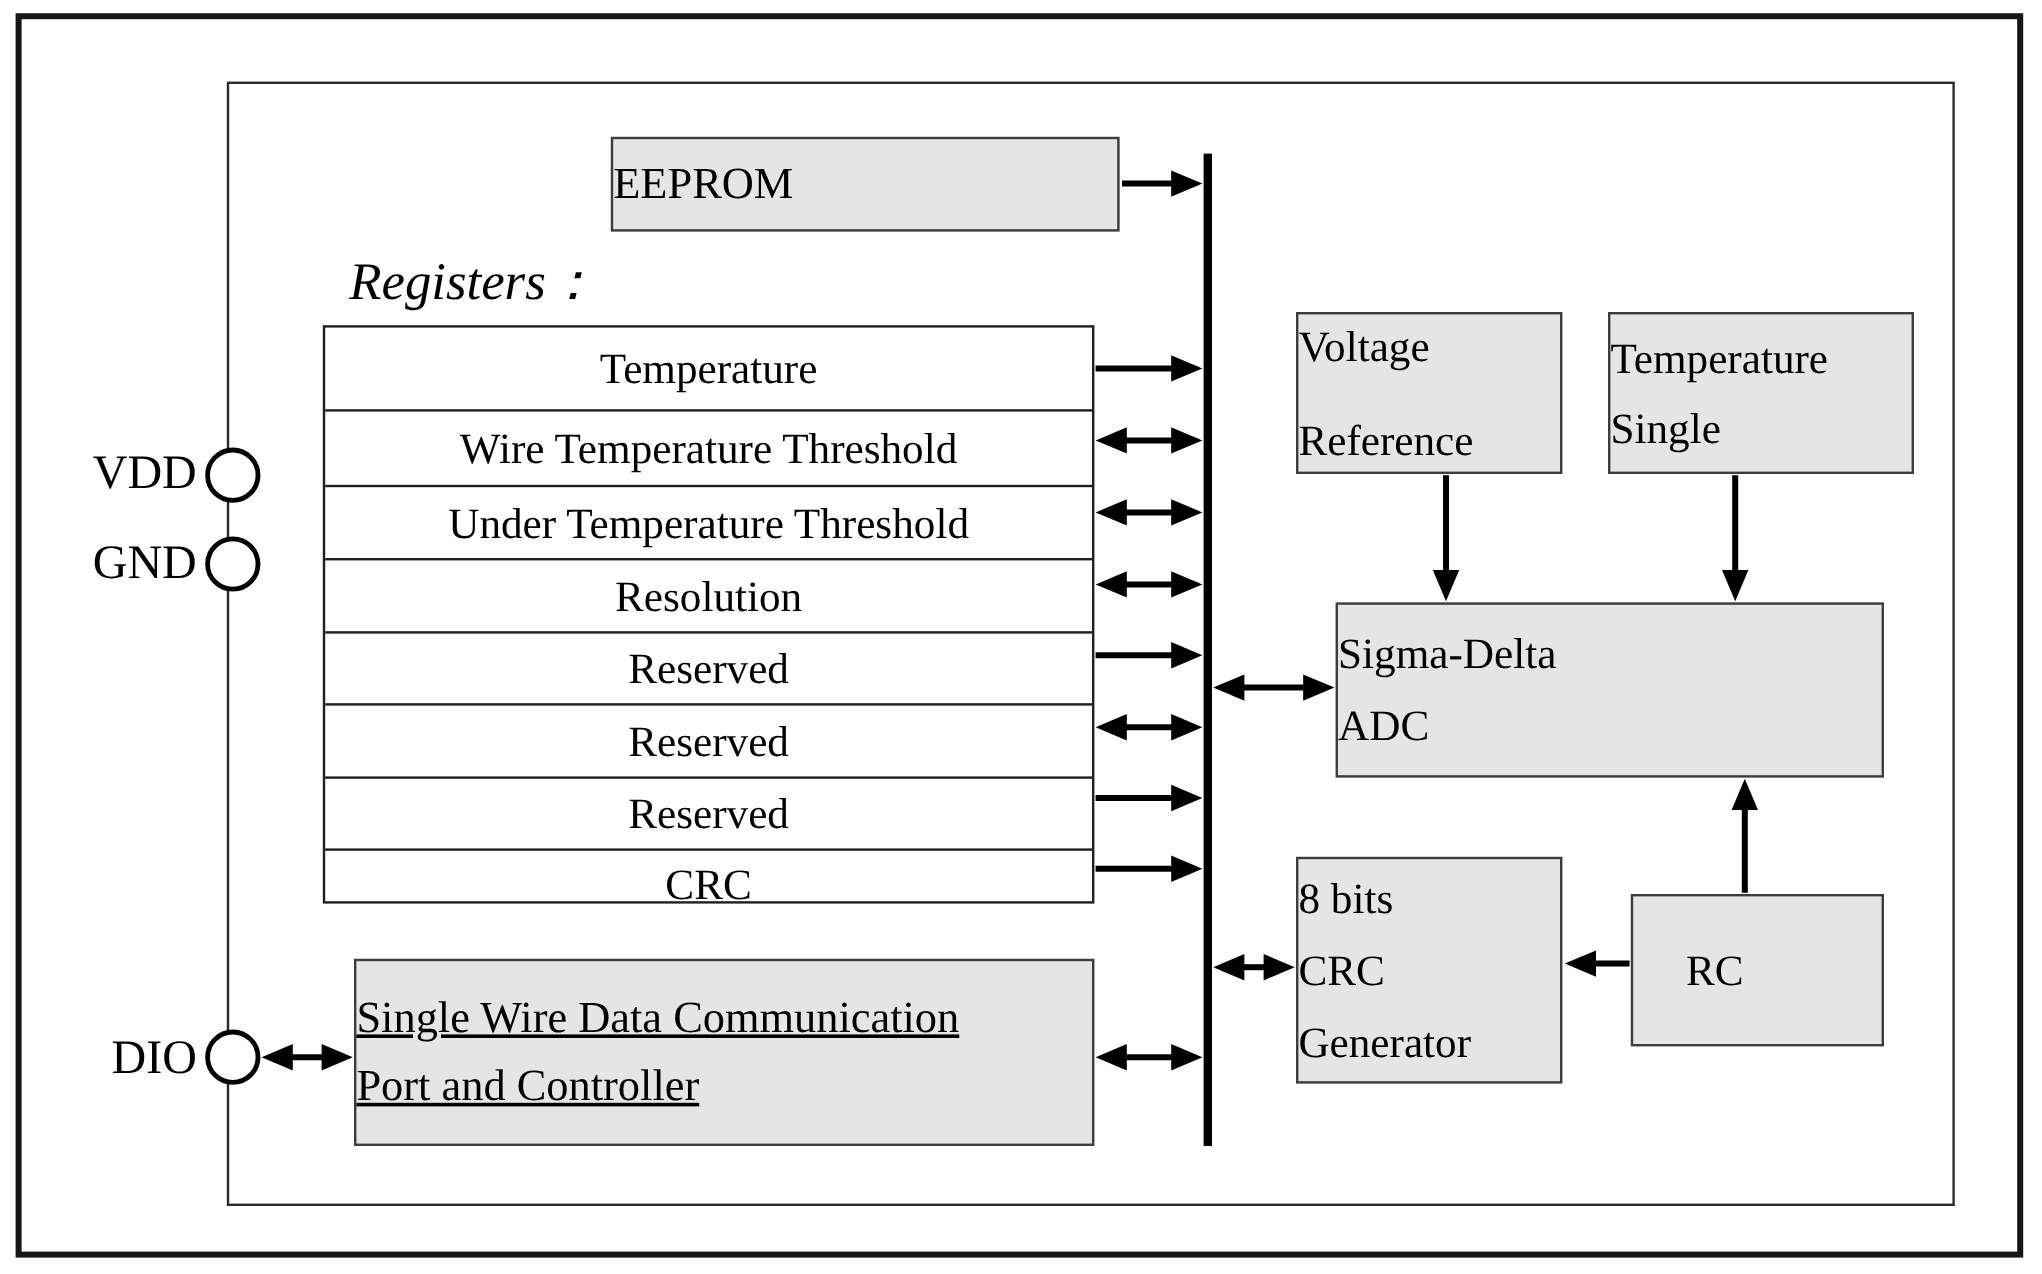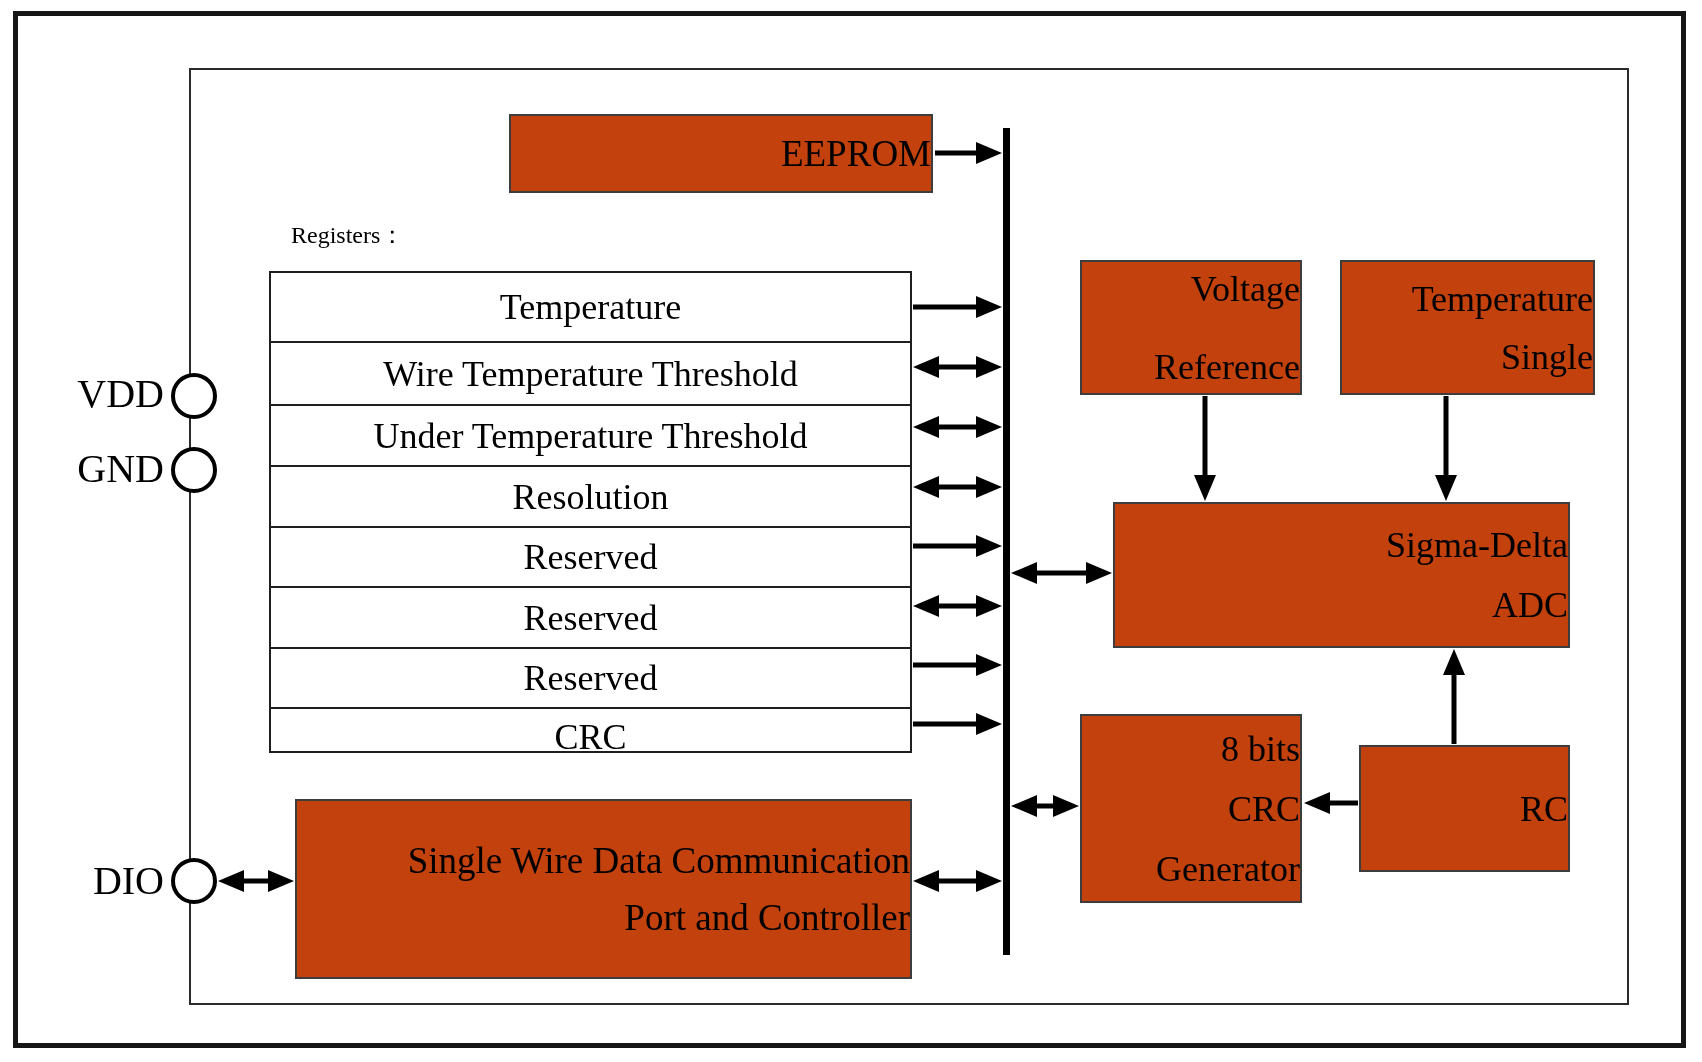--- a/index.html
+++ b/index.html
@@ -5,32 +5,32 @@
   html,body{margin:0;padding:0;background:#e8e8e8;}
   #canvas{
     position:relative;width:1702px;height:1062px;background:#ffffff;
     font-family:"Liberation Serif","DejaVu Serif",serif;color:#000;overflow:hidden;
   }
   .abs{position:absolute;box-sizing:border-box;}
   #outer-frame{left:13px;top:11px;width:1673px;height:1037px;border:5px solid #161616;background:#fff;}
   #inner-frame{left:189px;top:68px;width:1440px;height:937px;border:2px solid #2b2b2b;background:#fff;}
 
   .block{
-    border:2px solid #3d3d3d;background:#c2410c;display:flex;flex-direction:column;
-    align-items:flex-end;justify-content:center;text-align:center;font-size:36px;line-height:58px;
+    border:2px solid #3d3d3d;background:#e5e5e5;display:flex;flex-direction:column;
+    align-items:flex-start;justify-content:center;text-align:center;font-size:36px;line-height:58px;
   }
   #eeprom-box{left:509px;top:114px;width:424px;height:79px;font-size:37px;}
   #voltage-reference-box{left:1080px;top:260px;width:222px;height:135px;gap:20px;}
   #temperature-sensor-box{left:1340px;top:260px;width:255px;height:135px;}
   #sigma-delta-adc-box{left:1113px;top:502px;width:457px;height:146px;line-height:60px;}
   #crc-generator-box{left:1080px;top:714px;width:222px;height:189px;line-height:60px;}
-  #rc-oscillator-box{left:1359px;top:745px;width:211px;height:127px;line-height:56px;}
-  #swdc-box{left:295px;top:799px;width:617px;height:180px;font-size:37px;line-height:57px;}
-
-  #registers-label{left:291px;top:213px;font-size:24px;line-height:44px;}
+  #rc-oscillator-box{left:1359px;top:745px;width:211px;height:127px;line-height:56px;padding-left:44px;}
+  #swdc-box{left:295px;top:799px;width:617px;height:156px;font-size:37px;line-height:57px;text-decoration:underline;}
+
+  #registers-label{left:291px;top:213px;font-size:44px;line-height:44px;font-style:italic;}
 
   #register-table{left:269px;top:271px;width:643px;height:482px;border:2px solid #1f1f1f;background:#fff;}
   .register-row{
     display:flex;align-items:center;justify-content:center;
     font-size:36px;border-top:2px solid #1f1f1f;
   }
   .register-row:first-child{border-top:none;}
   .register-row:nth-child(1){height:68px;}
   .register-row:nth-child(2){height:61px;}
   .register-row:nth-child(3){height:59px;}

